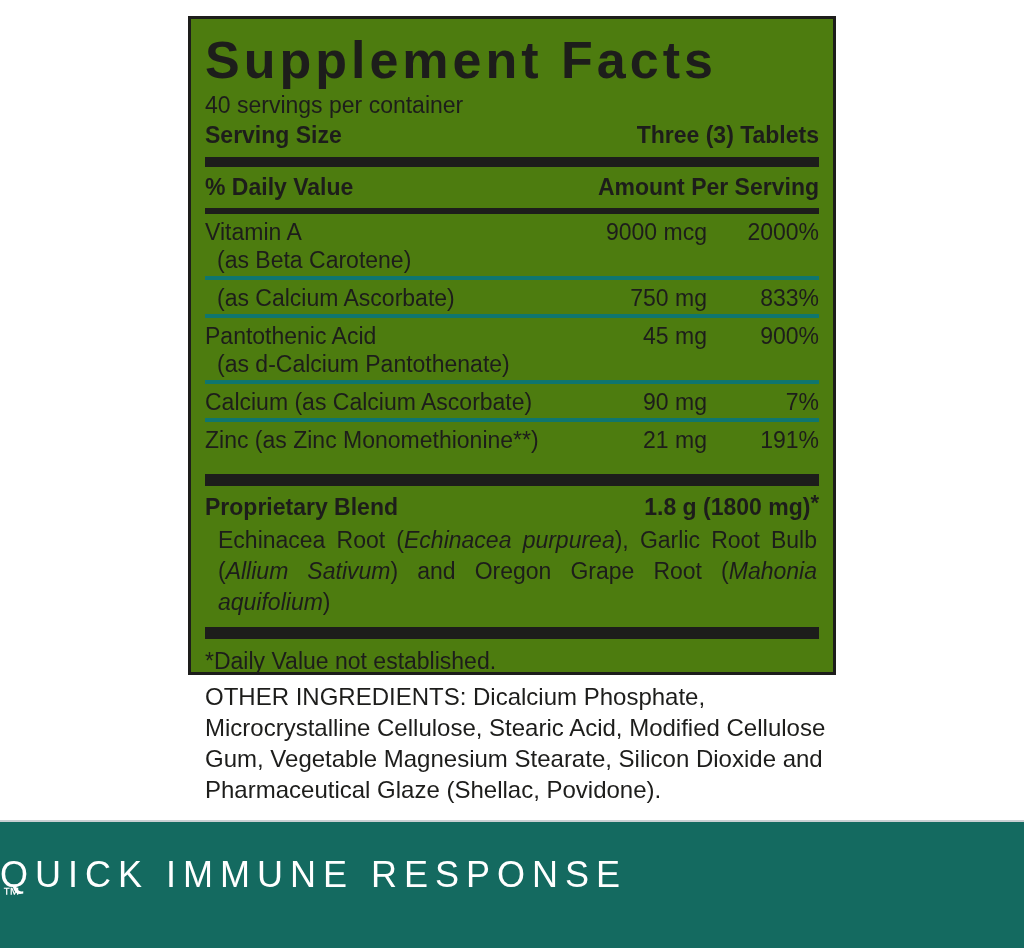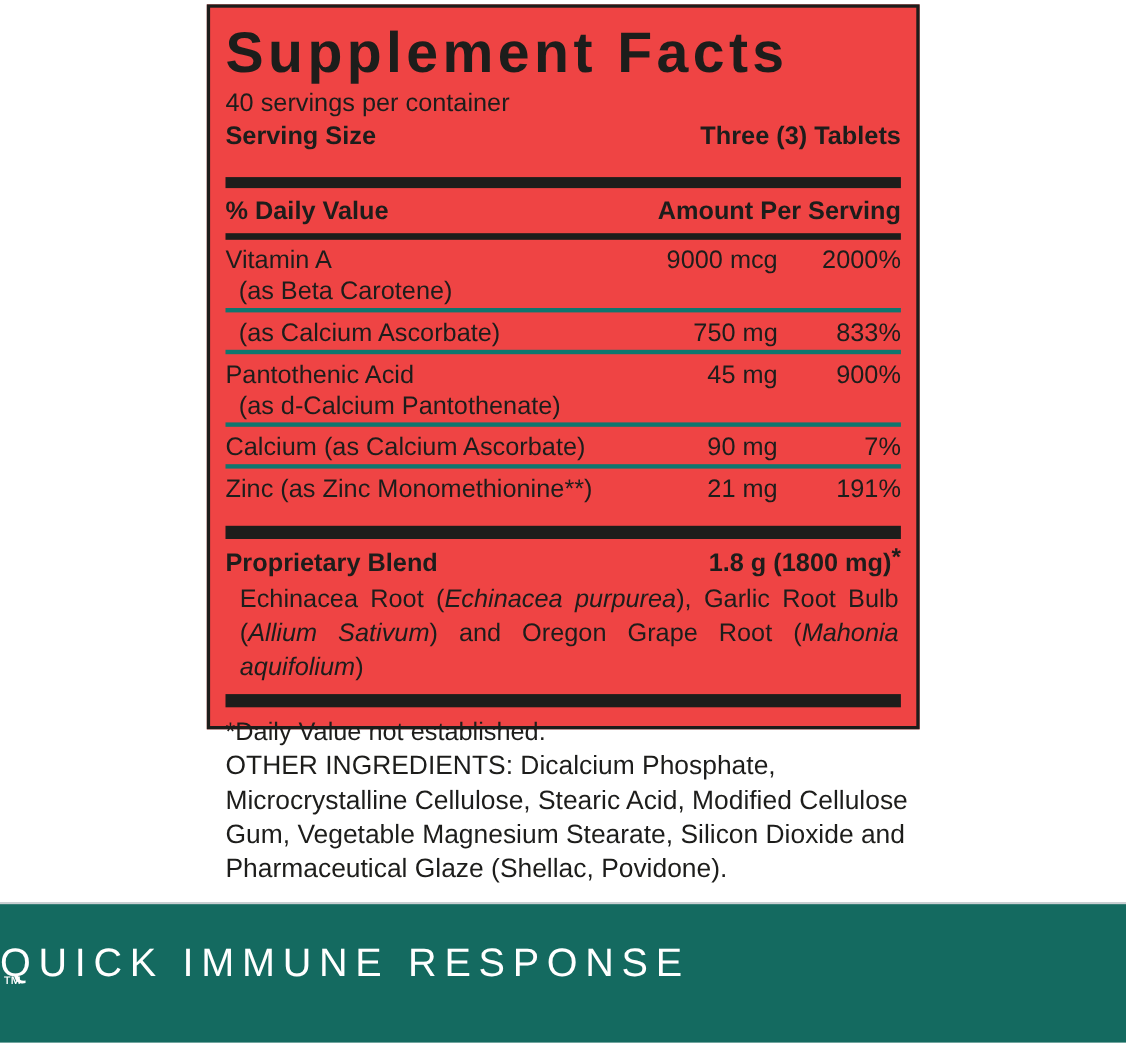--- a/index.html
+++ b/index.html
@@ -2,31 +2,31 @@
 <html><head>
 <meta charset="utf-8">
 <style>
   * { margin:0; padding:0; box-sizing:border-box; }
   html,body { background:#ffffff; }
   body {
     width:1024px; height:948px; position:relative; overflow:hidden;
     font-family:"Liberation Sans", sans-serif; color:#1D1D1B;
   }
   .facts-box {
-    position:absolute; left:188px; top:4px; width:648px; height:659px;
-    border:3px solid #1D1D1B; background:#ef4444; padding:8px 14px 0 14px;
+    position:absolute; left:188px; top:16px; width:648px; height:659px;
+    border:3px solid #1D1D1B; background:#4d7c0f; padding:8px 14px 0 14px;
   }
   .panel-title {
     font-size:52px; font-weight:bold; letter-spacing:4px; line-height:1.04;
     margin-top:6px; white-space:nowrap;
   }
   .servings { font-size:23px; margin-top:5px; }
   .ss-row {
     display:flex; justify-content:space-between;
-    font-size:23px; font-weight:bold; margin-top:3px; padding-bottom:24px;
+    font-size:23px; font-weight:bold; margin-top:3px; padding-bottom:8px;
   }
   .bar { background:#1D1D1B; }
   .bar.b10 { height:10px; }
   .bar.b6  { height:6px; }
   .bar.b12 { height:12px; }
   .hdr-row {
     display:flex; justify-content:space-between;
     font-size:23px; font-weight:bold; padding:7px 0 7px 0;
   }
   .nrow {

